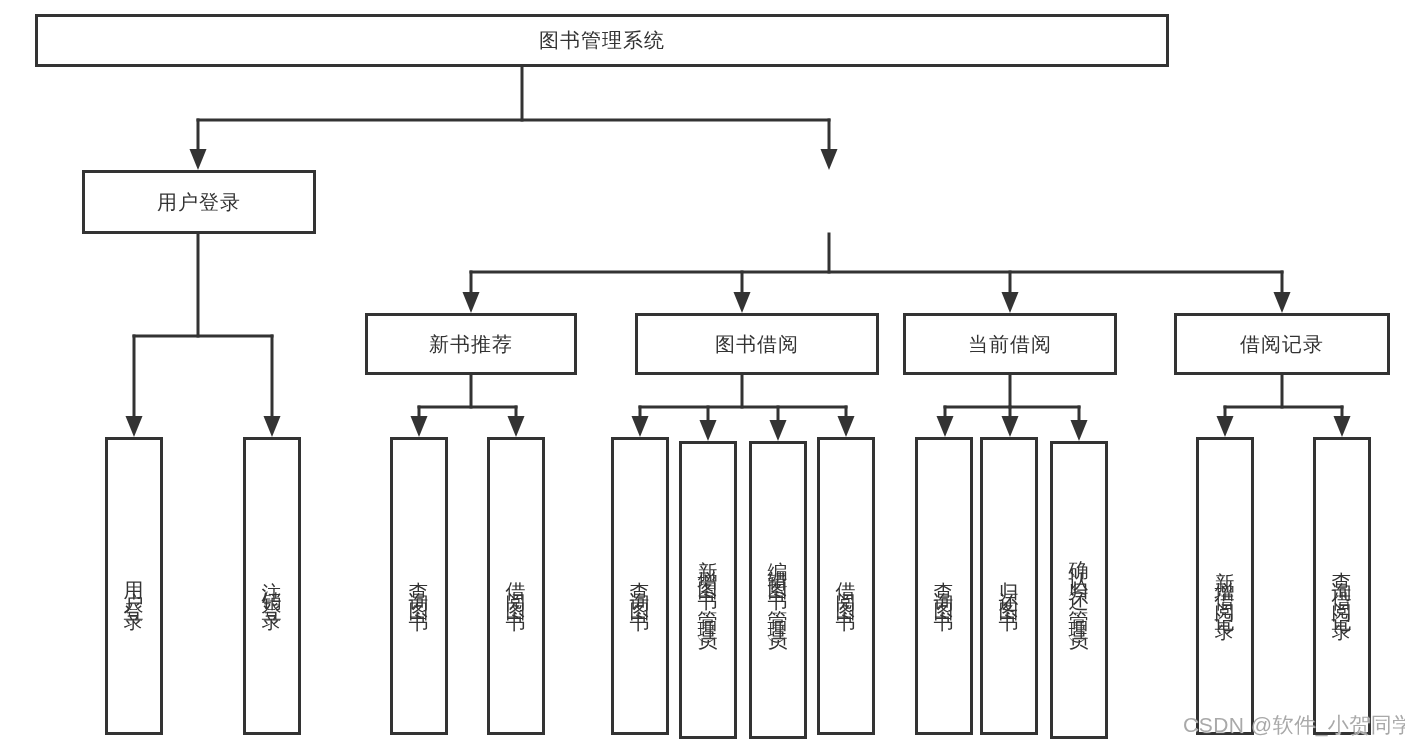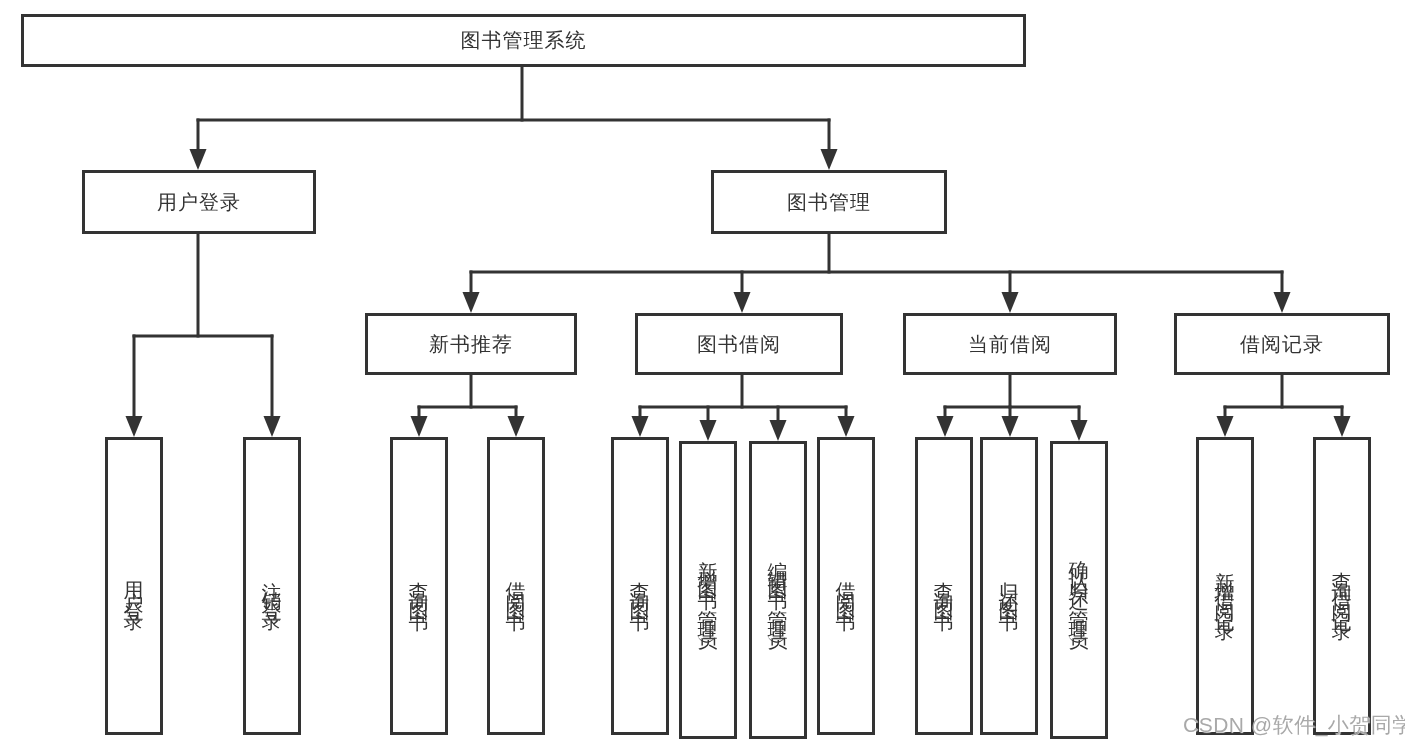--- a/index.html
+++ b/index.html
@@ -84,35 +84,32 @@
       <line x1="1010" y1="407" x2="1010" y2="419" stroke="#333333" stroke-width="3" stroke-linecap="square"></line>
       <polygon points="1001.5,416 1018.5,416 1010,437" fill="#333333"></polygon>
       <line x1="1079" y1="407" x2="1079" y2="423" stroke="#333333" stroke-width="3" stroke-linecap="square"></line>
       <polygon points="1070.5,420 1087.5,420 1079,441" fill="#333333"></polygon>
       <line x1="1225" y1="407" x2="1225" y2="419" stroke="#333333" stroke-width="3" stroke-linecap="square"></line>
       <polygon points="1216.5,416 1233.5,416 1225,437" fill="#333333"></polygon>
       <line x1="1342" y1="407" x2="1342" y2="419" stroke="#333333" stroke-width="3" stroke-linecap="square"></line>
       <polygon points="1333.5,416 1350.5,416 1342,437" fill="#333333"></polygon>
     </svg>
 
-  <div class="hbox" style="left:21px; top:14px; width:1005px; height:53px;">
+  <div class="hbox" style="left:35px; top:14px; width:1134px; height:53px;">
     <span>图书管理系统</span>
   </div>
 
   <div class="hbox" style="left:82px; top:170px; width:234px; height:64px;">
     <span>用户登录</span>
   </div>
-  <div class="hbox" style="left:711px; top:170px; width:236px; height:64px;">
-    <span>图书管理</span>
-  </div>
 
   <div class="hbox" style="left:365px; top:313px; width:212px; height:62px;align-items:center;">
     <span>新书推荐</span>
   </div>
-  <div class="hbox" style="left:635px; top:313px; width:208px; height:62px;">
+  <div class="hbox" style="left:635px; top:313px; width:244px; height:62px;">
     <span>图书借阅</span>
   </div>
   <div class="hbox" style="left:903px; top:313px; width:214px; height:62px;">
     <span>当前借阅</span>
   </div>
   <div class="hbox" style="left:1174px; top:313px; width:216px; height:62px;">
     <span>借阅记录</span>
   </div>
 
   <div class="vbox" style="left:105px; top:437px;">

